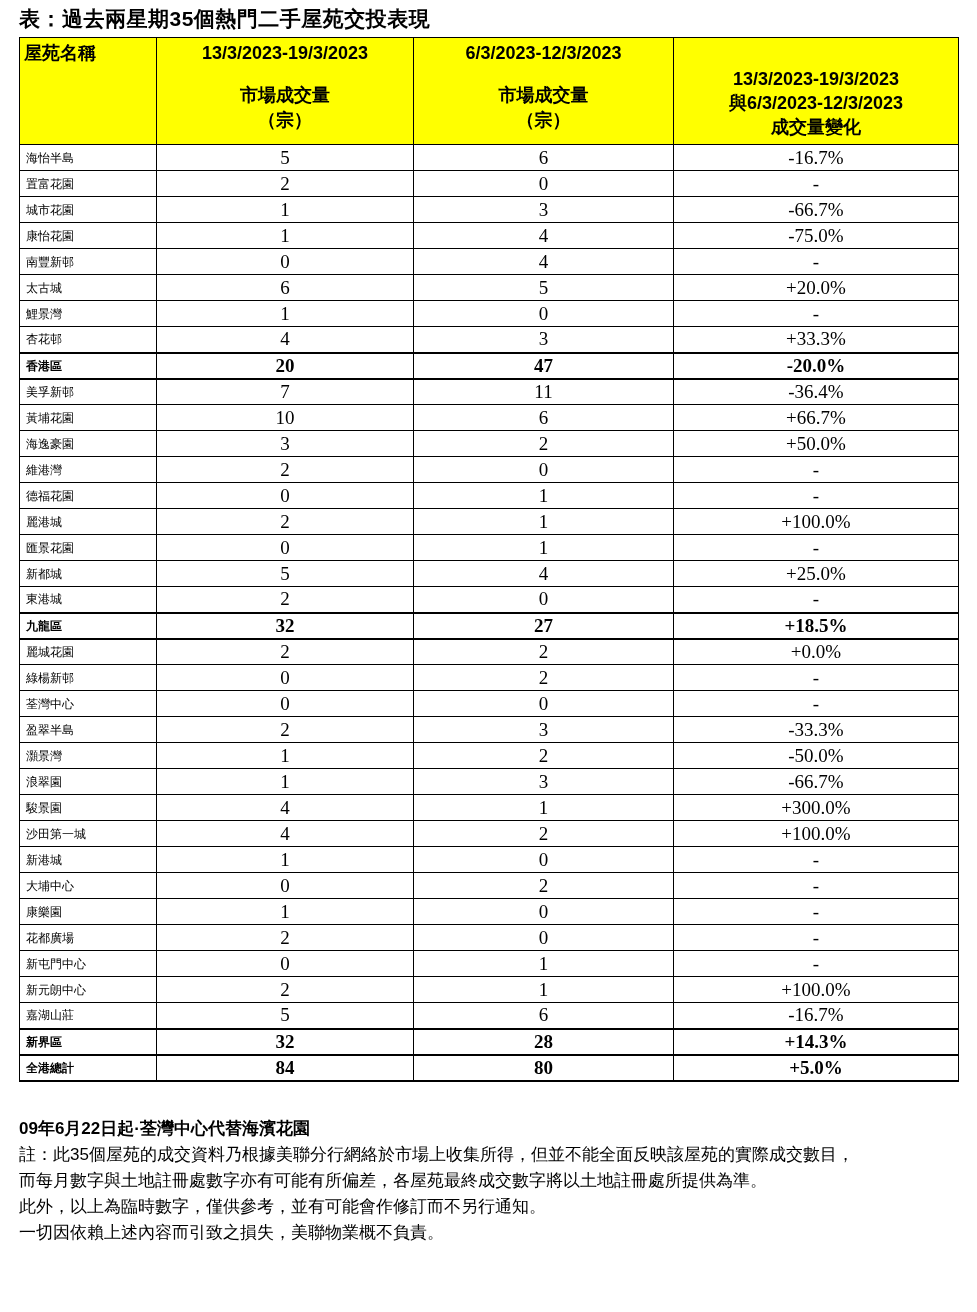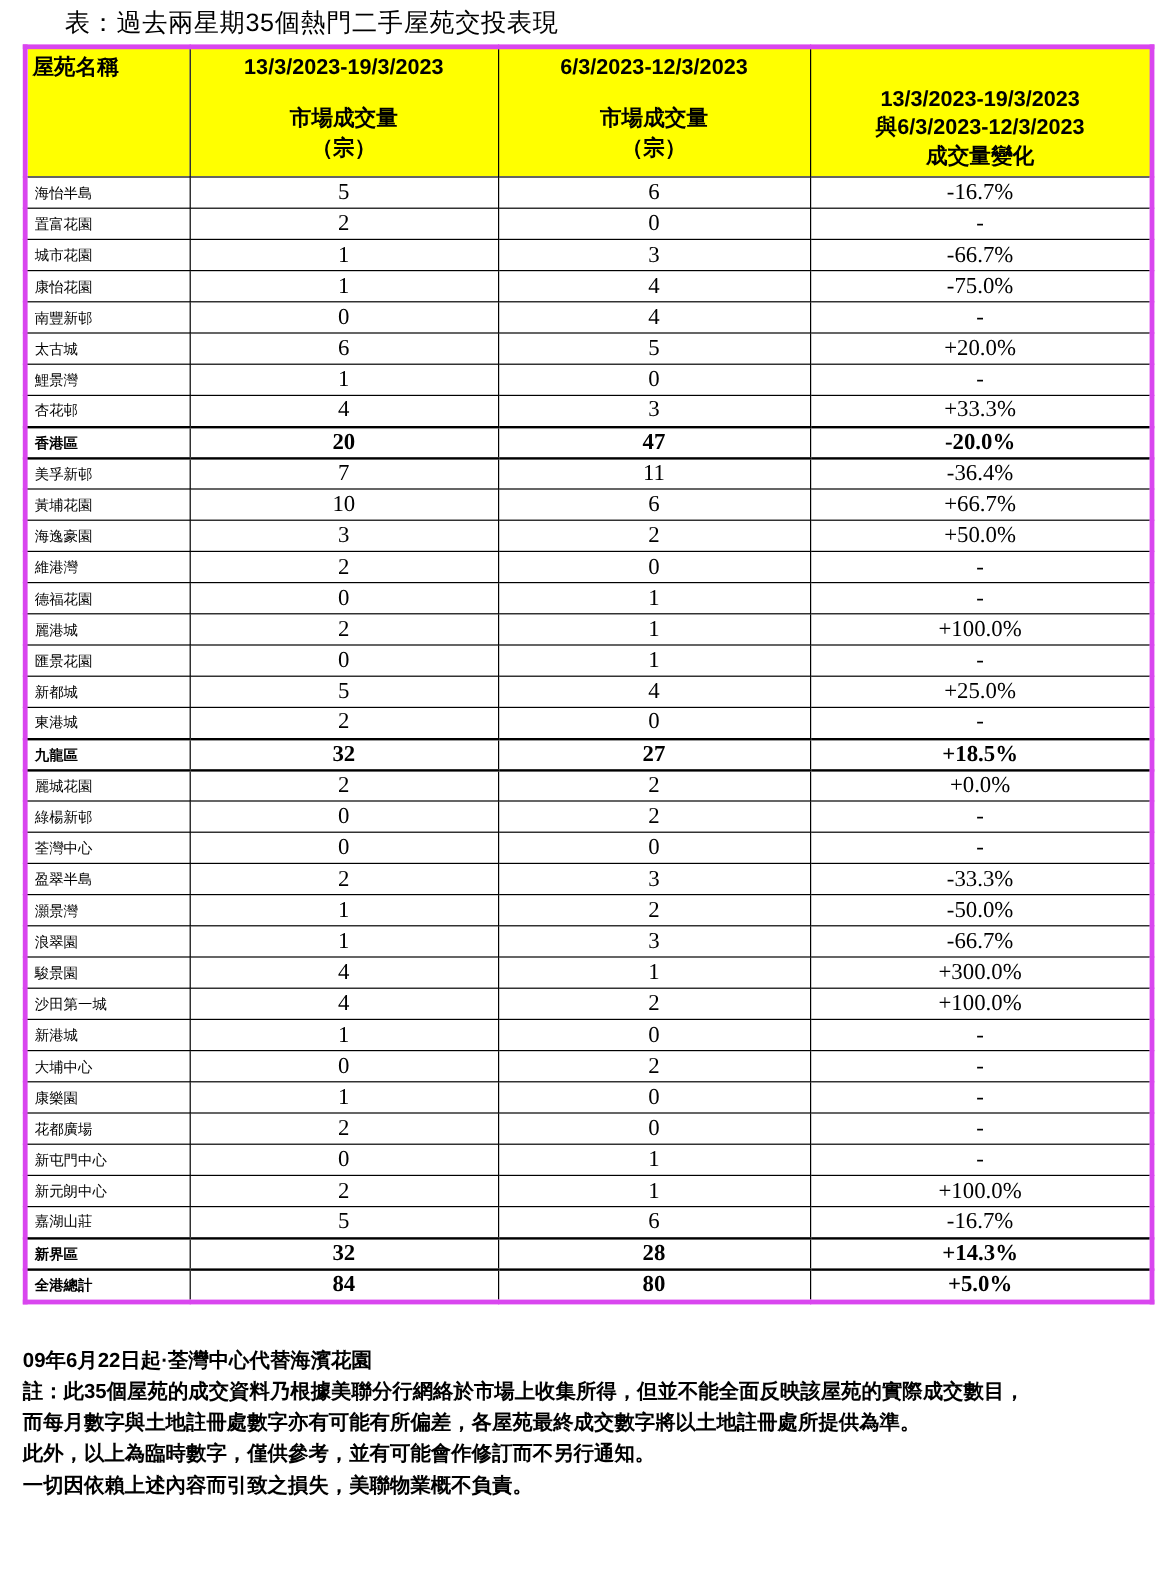--- a/index.html
+++ b/index.html
@@ -8,31 +8,30 @@
     background: #ffffff;
     font-family: "Liberation Sans", "DejaVu Sans", sans-serif;
     color: #000000;
   }
   body { height: 1312px; overflow: hidden; }
 
   .page { padding: 5px 0 0 19px; }
 
   .title {
     font-size: 21px;
-    font-weight: normal;
+    font-weight: bold;
     letter-spacing: 0.5px;
     margin-bottom: 4px;
-    margin-left: 35px;
   }
 
   table.market-table {
     border-collapse: collapse;
     table-layout: fixed;
     width: 939px;
-    border: 4px solid #d946ef;
+    border: 1px solid #d946ef;
   }
   .market-table th, .market-table td {
     border: 1px solid #000;
     overflow: hidden;
   }
 
   
   .market-table thead th {
     background: #FFFF00;
     height: 106px;
@@ -62,21 +61,21 @@
   .market-table td.num-cell  { text-align: center; }
   .market-table tr.row-subtotal td,
   .market-table tr.row-total td {
     font-weight: bold;
     border-top: 2px solid #000;
     border-bottom: 2px solid #000;
   }
 
   
   .footer { margin-top: 34px; font-size: 17px; line-height: 26px; }
-  .footer p { white-space: nowrap; font-weight: bold; }
+  .footer p { white-space: nowrap; }
   .footer p.bold { font-weight: bold; }
 </style>
 </head>
 <body>
 
 <div class="page">
 
   <div class="title">表：過去兩星期35個熱門二手屋苑交投表現</div>
 
   <table class="market-table">

